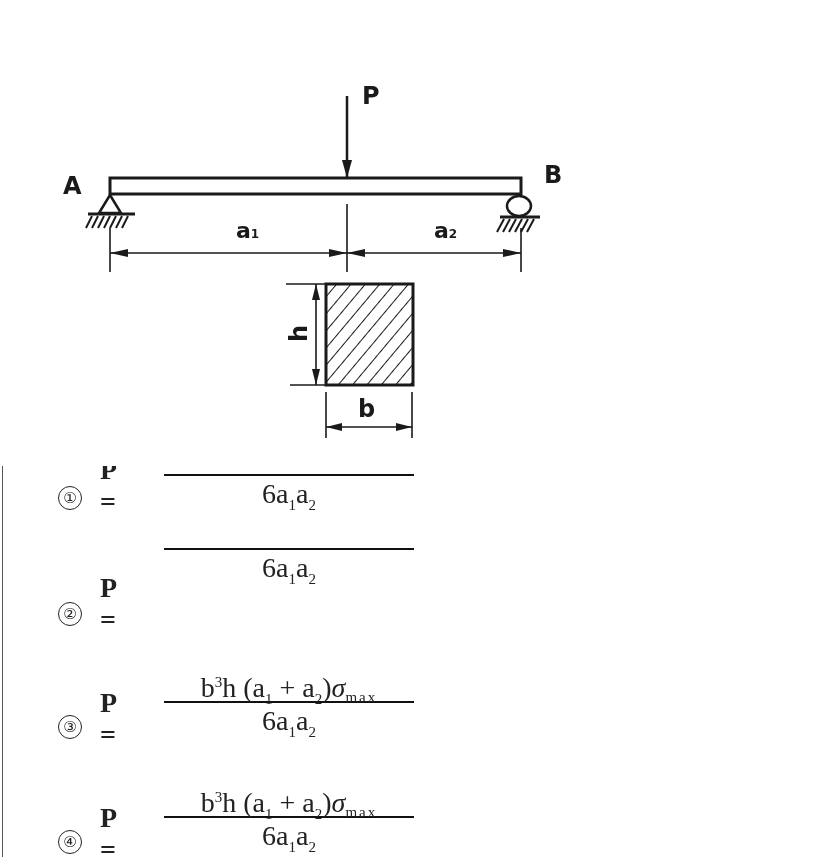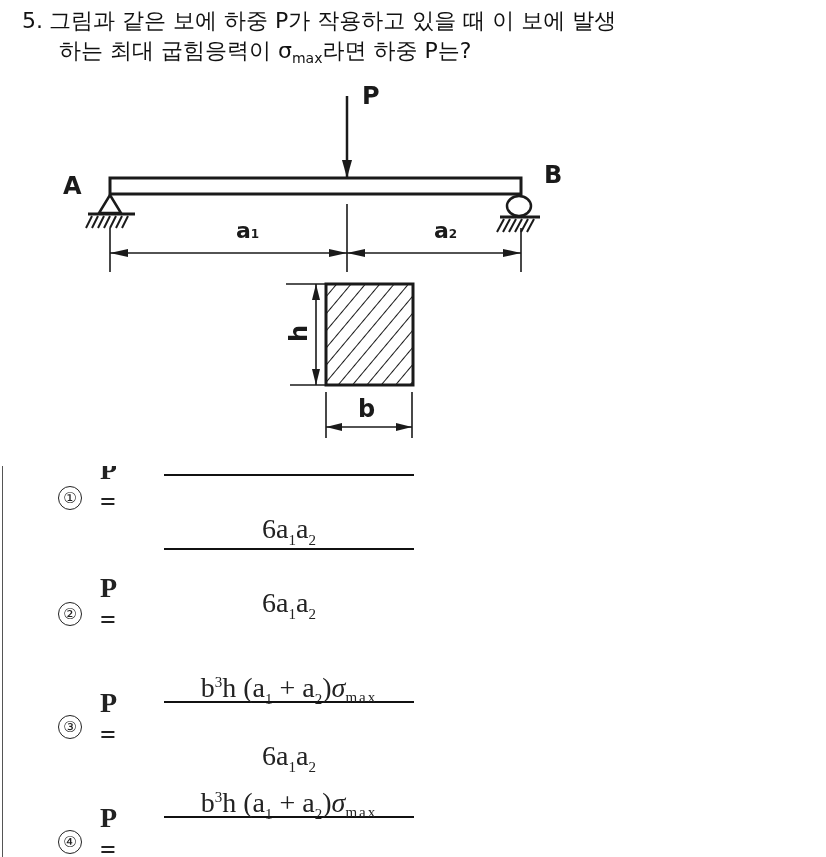--- a/index.html
+++ b/index.html
@@ -15,35 +15,29 @@
   .left-rule { position:absolute; left:2px; top:466px; width:1px; height:391px; background:#555; }
   .option { position:absolute; left:58px; font-family:"Liberation Serif", "DejaVu Serif", serif; color:#222; }
   .option .marker {
     position:absolute; left:0; width:22px; height:22px; border:1px solid #222; border-radius:50%;
     font-family:"DejaVu Sans", sans-serif; font-size:15px; line-height:22px; text-align:center;
   }
   .option .lhs { position:absolute; left:42px; font-size:28px; font-weight:bold; }
   .frac { position:absolute; left:106px; width:250px; text-align:center; }
   .frac .numr { font-size:28px; height:38px; line-height:38px; white-space:nowrap; }
   .frac .bar { height:2px; background:#111; }
-  .frac .den { font-size:28px; line-height:36px;margin-top:35px; }
+  .frac .den { font-size:28px; line-height:36px; }
   .frac sub, .frac sup { font-size:15px; }
   .frac .sig { font-style:italic; }
   .frac .maxsub { font-size:15px; vertical-align:-5px; letter-spacing:2px; }
 </style>
 </head>
 <body>
 
 <div class="question">
-  <div>
-    <span class="num">5.</span><span>그림과 같은 보에 하중 P가 작용하고 있을 때 이 보에 발생</span>
-  </div>
-  <div class="line2">
-    <span>하는 최대 굽힘응력이 σ</span><sub class="sub">max</sub><span>라면 하중 P는?</span>
-  </div>
 </div>
 
 <svg class="figure" width="600" height="370" viewBox="0 80 600 370" xmlns="http://www.w3.org/2000/svg">
   <g stroke="#1a1a1a" fill="none" stroke-width="2.5">
 
     <line x1="347" y1="96" x2="347" y2="178"></line>
     <polygon points="342,160 352,160 347,178" fill="#1a1a1a" stroke="none"></polygon>
 
     <rect x="110" y="178" width="411" height="16" stroke-width="3"></rect>
 

